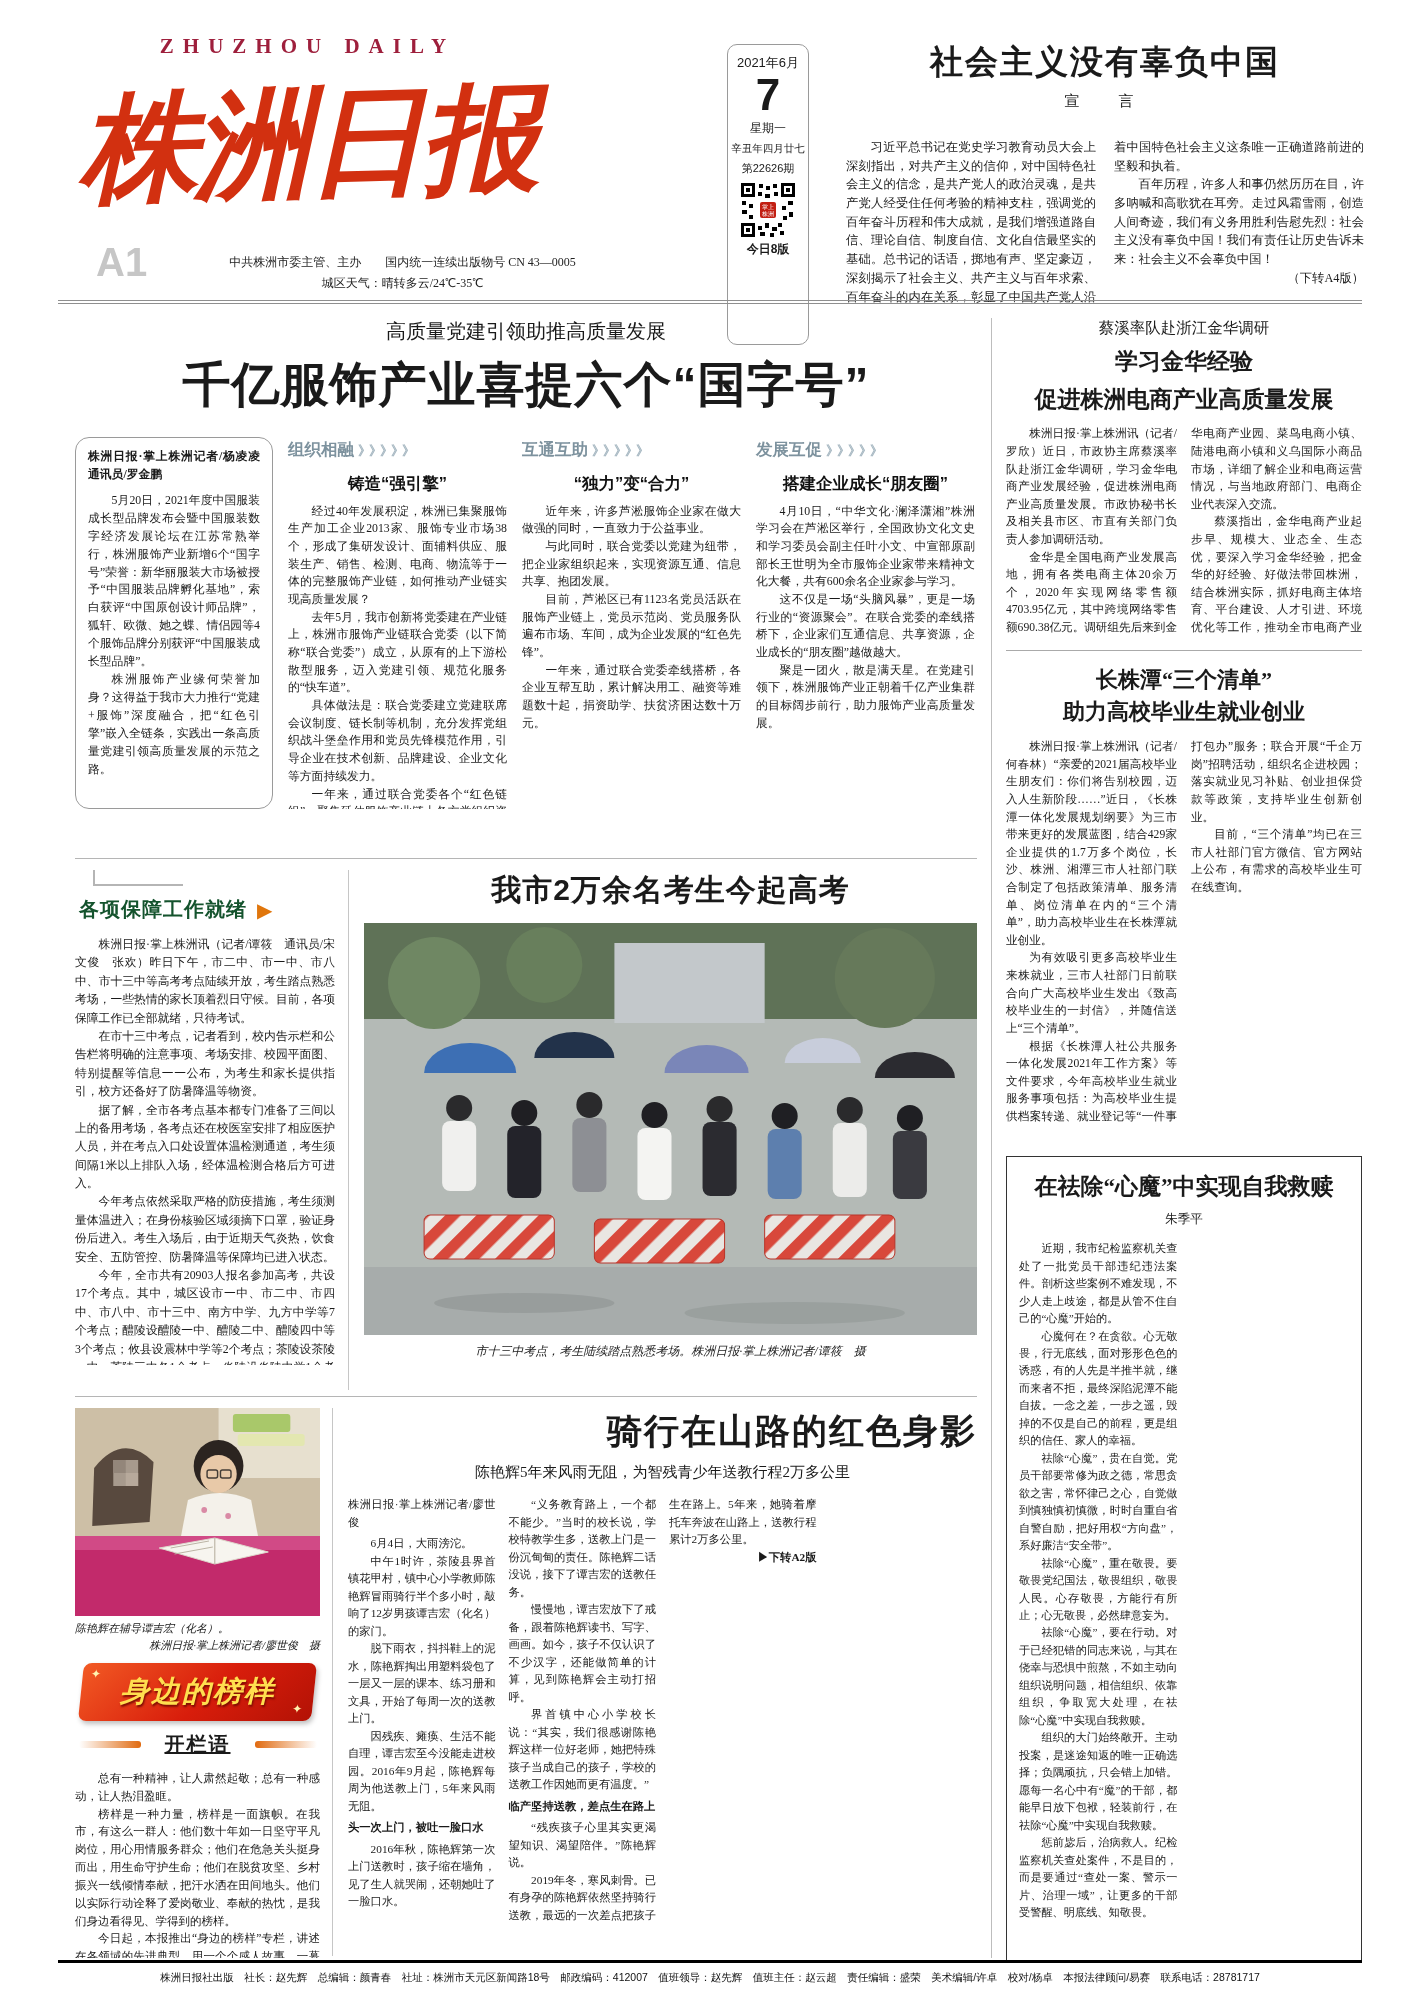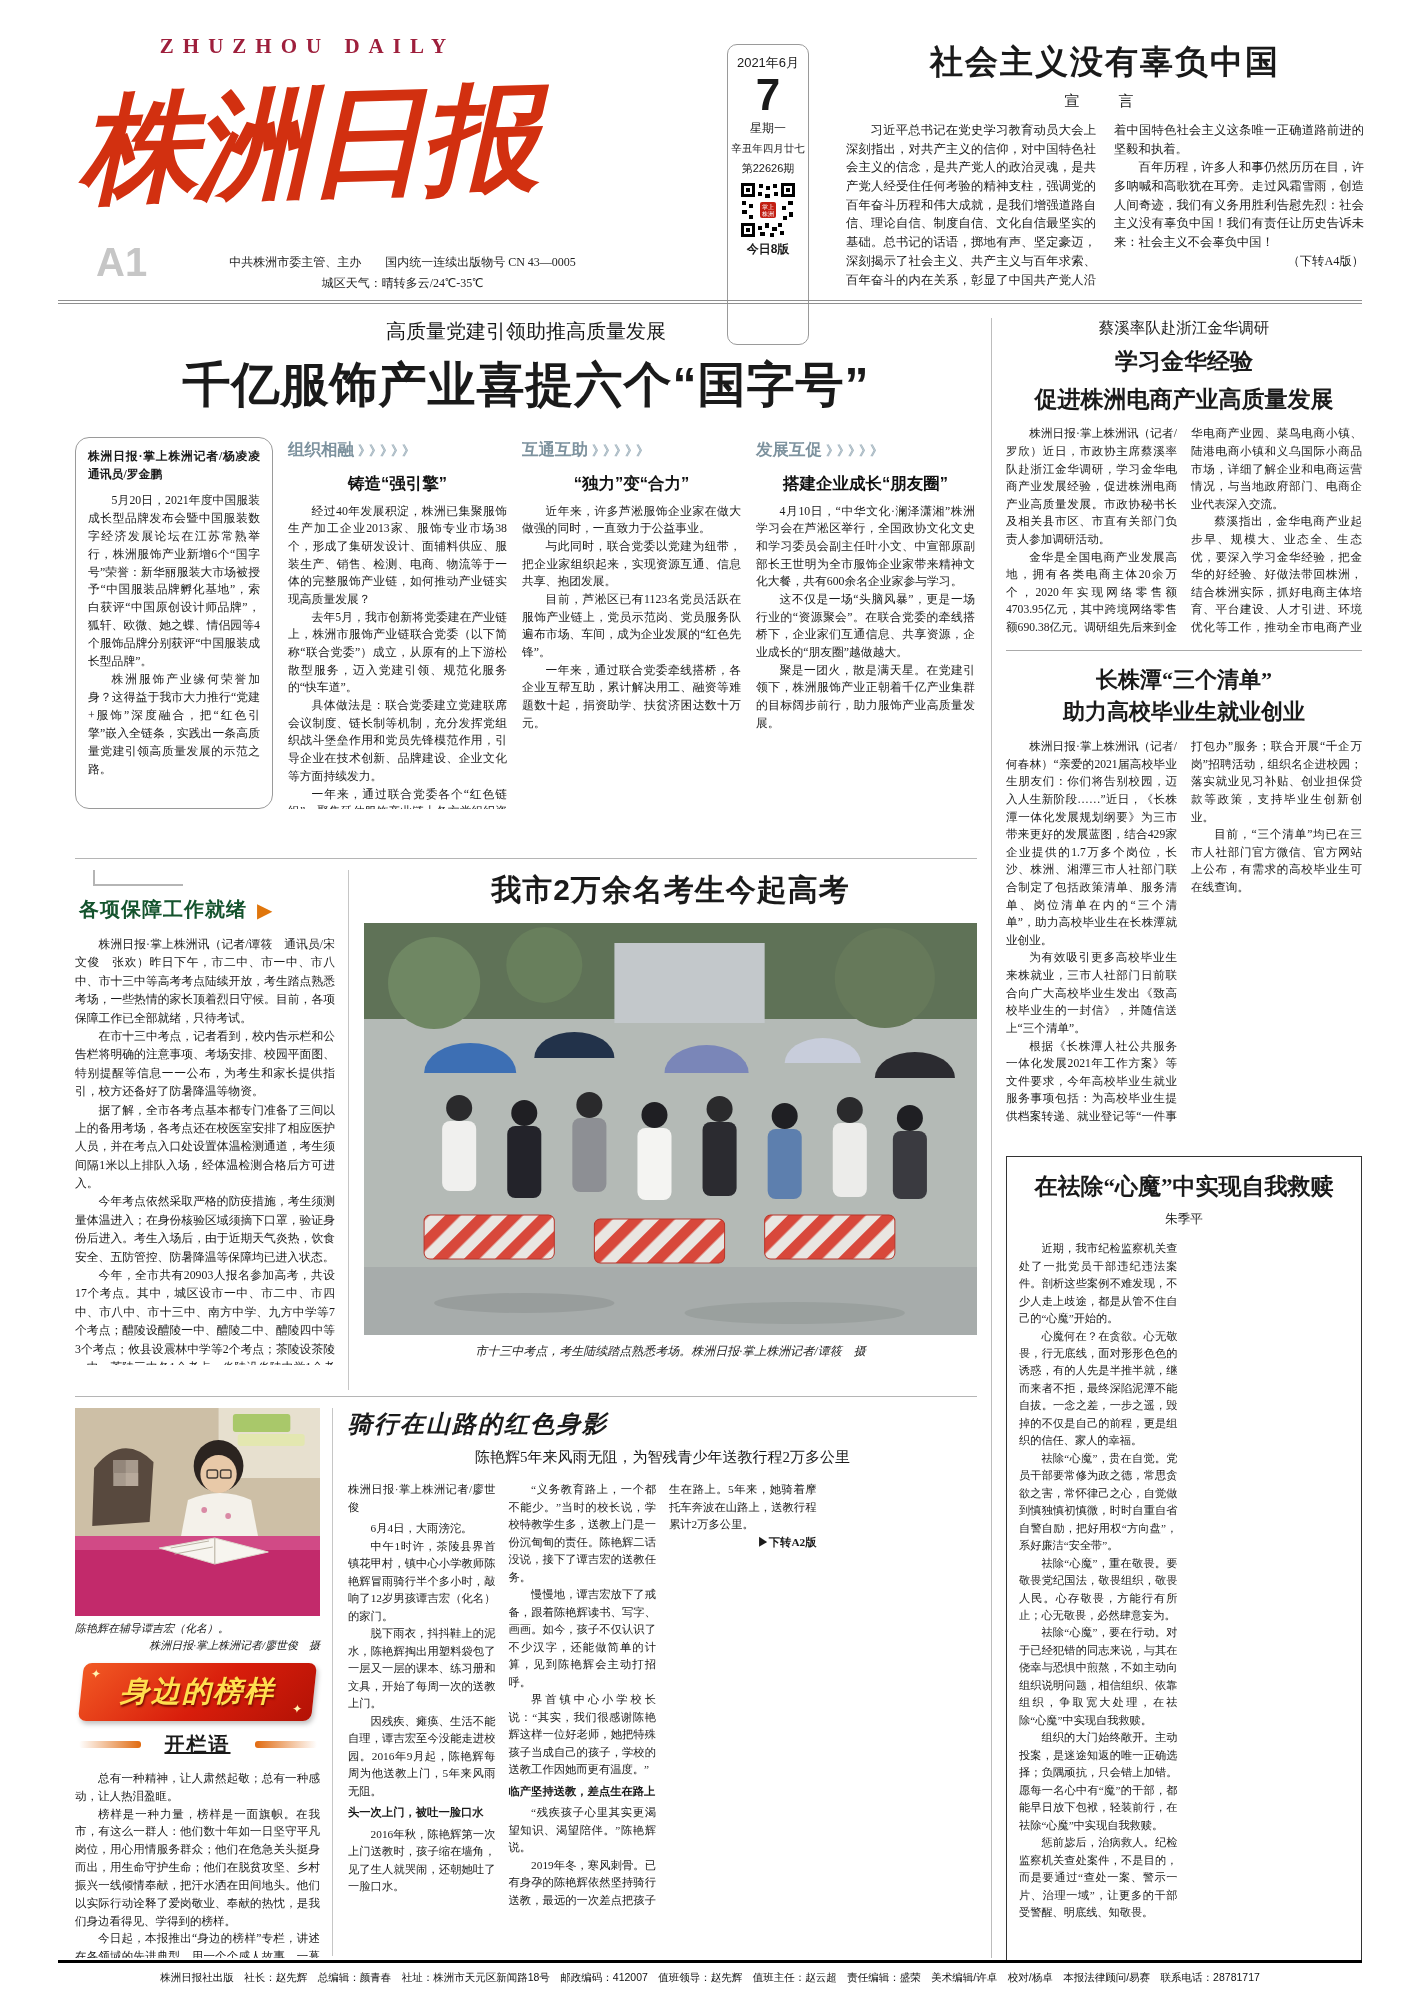--- a/index.html
+++ b/index.html
@@ -35,21 +35,21 @@
   .datebox .issue { font-size:11px; margin-top:5px; }
   .datebox .qr { width:56px; height:56px; margin:6px auto 2px auto; display:block; }
   .datebox .edition { font-size:12px; margin-top:3px; font-weight:700; }
 
   
   .declaration { left:846px; top:40px; width:518px; }
   .declaration .title { font-family:"Liberation Sans", sans-serif; font-weight:900;
     font-size:33px; text-align:center; letter-spacing:2px; }
   .declaration .subtitle { text-align:center; font-size:15px; letter-spacing:12px;
     margin-top:7px; }
-  .declaration .body { margin-top:10px; height:172px; overflow:hidden;
+  .declaration .body { margin-top:27px; height:172px; overflow:hidden;
     column-count:2; column-gap:18px; column-fill:auto;
     font-size:12.3px; line-height:1.52; text-align:justify; }
   .declaration .body p { text-indent:2em; }
   .declaration .jump { text-indent:0; text-align:right; }
 
   .rule-double { left:58px; top:300px; width:1304px; border-top:4px double #8f8f8f; }
   .vrule-main { left:991px; top:318px; width:1px; height:1640px; background:#bdbdbd; }
 
   
   .main-story { left:75px; top:318px; width:902px; }
@@ -106,22 +106,22 @@
   .rm-logo .s1 { left:8px; top:4px; } .rm-logo .s2 { right:10px; bottom:4px; }
   .kly-row { display:flex; align-items:center; justify-content:center; gap:24px; margin:10px 0 12px 0;text-decoration:underline; }
   .kly-bar { width:62px; height:7px; border-radius:3px; }
   .kly-bar.l { background:linear-gradient(90deg,#ffffff,#e06a10); }
   .kly-bar.r { background:linear-gradient(270deg,#ffffff,#e06a10); }
   .kly-title { font-weight:700; font-size:20px; letter-spacing:2px; }
   .rm-body { height:188px; overflow:hidden; font-size:11.5px; line-height:1.55; text-align:justify; }
   .rm-body p { text-indent:2em; }
 
   .bb-mid { flex:1; padding-left:15px; }
-  .cy-headline { text-align:left; font-family:"Liberation Sans", sans-serif;
-    font-weight:900; font-size:24px; letter-spacing:2px;font-style:italic; }
+  .cy-headline { text-align:right; font-family:"Liberation Sans", sans-serif;
+    font-weight:900; font-size:35px; letter-spacing:2px; }
   .cy-subtitle { text-align:center; font-size:15px; margin-top:8px; }
   .cy-body { margin-top:14px; column-count:4; column-gap:13px; column-fill:auto;
     height:438px; overflow:hidden; font-size:11.3px; line-height:1.55; text-align:justify; }
   .cy-body p { text-indent:2em; }
   .cy-body .byline { text-indent:0; margin-bottom:4px; }
   .cy-body .subhead { text-indent:0; font-weight:700; margin:4px 0; }
   .cy-body .jump { text-indent:0; text-align:right; font-weight:700; }
 
   
   .rightrail { left:1006px; top:318px; width:356px; }

